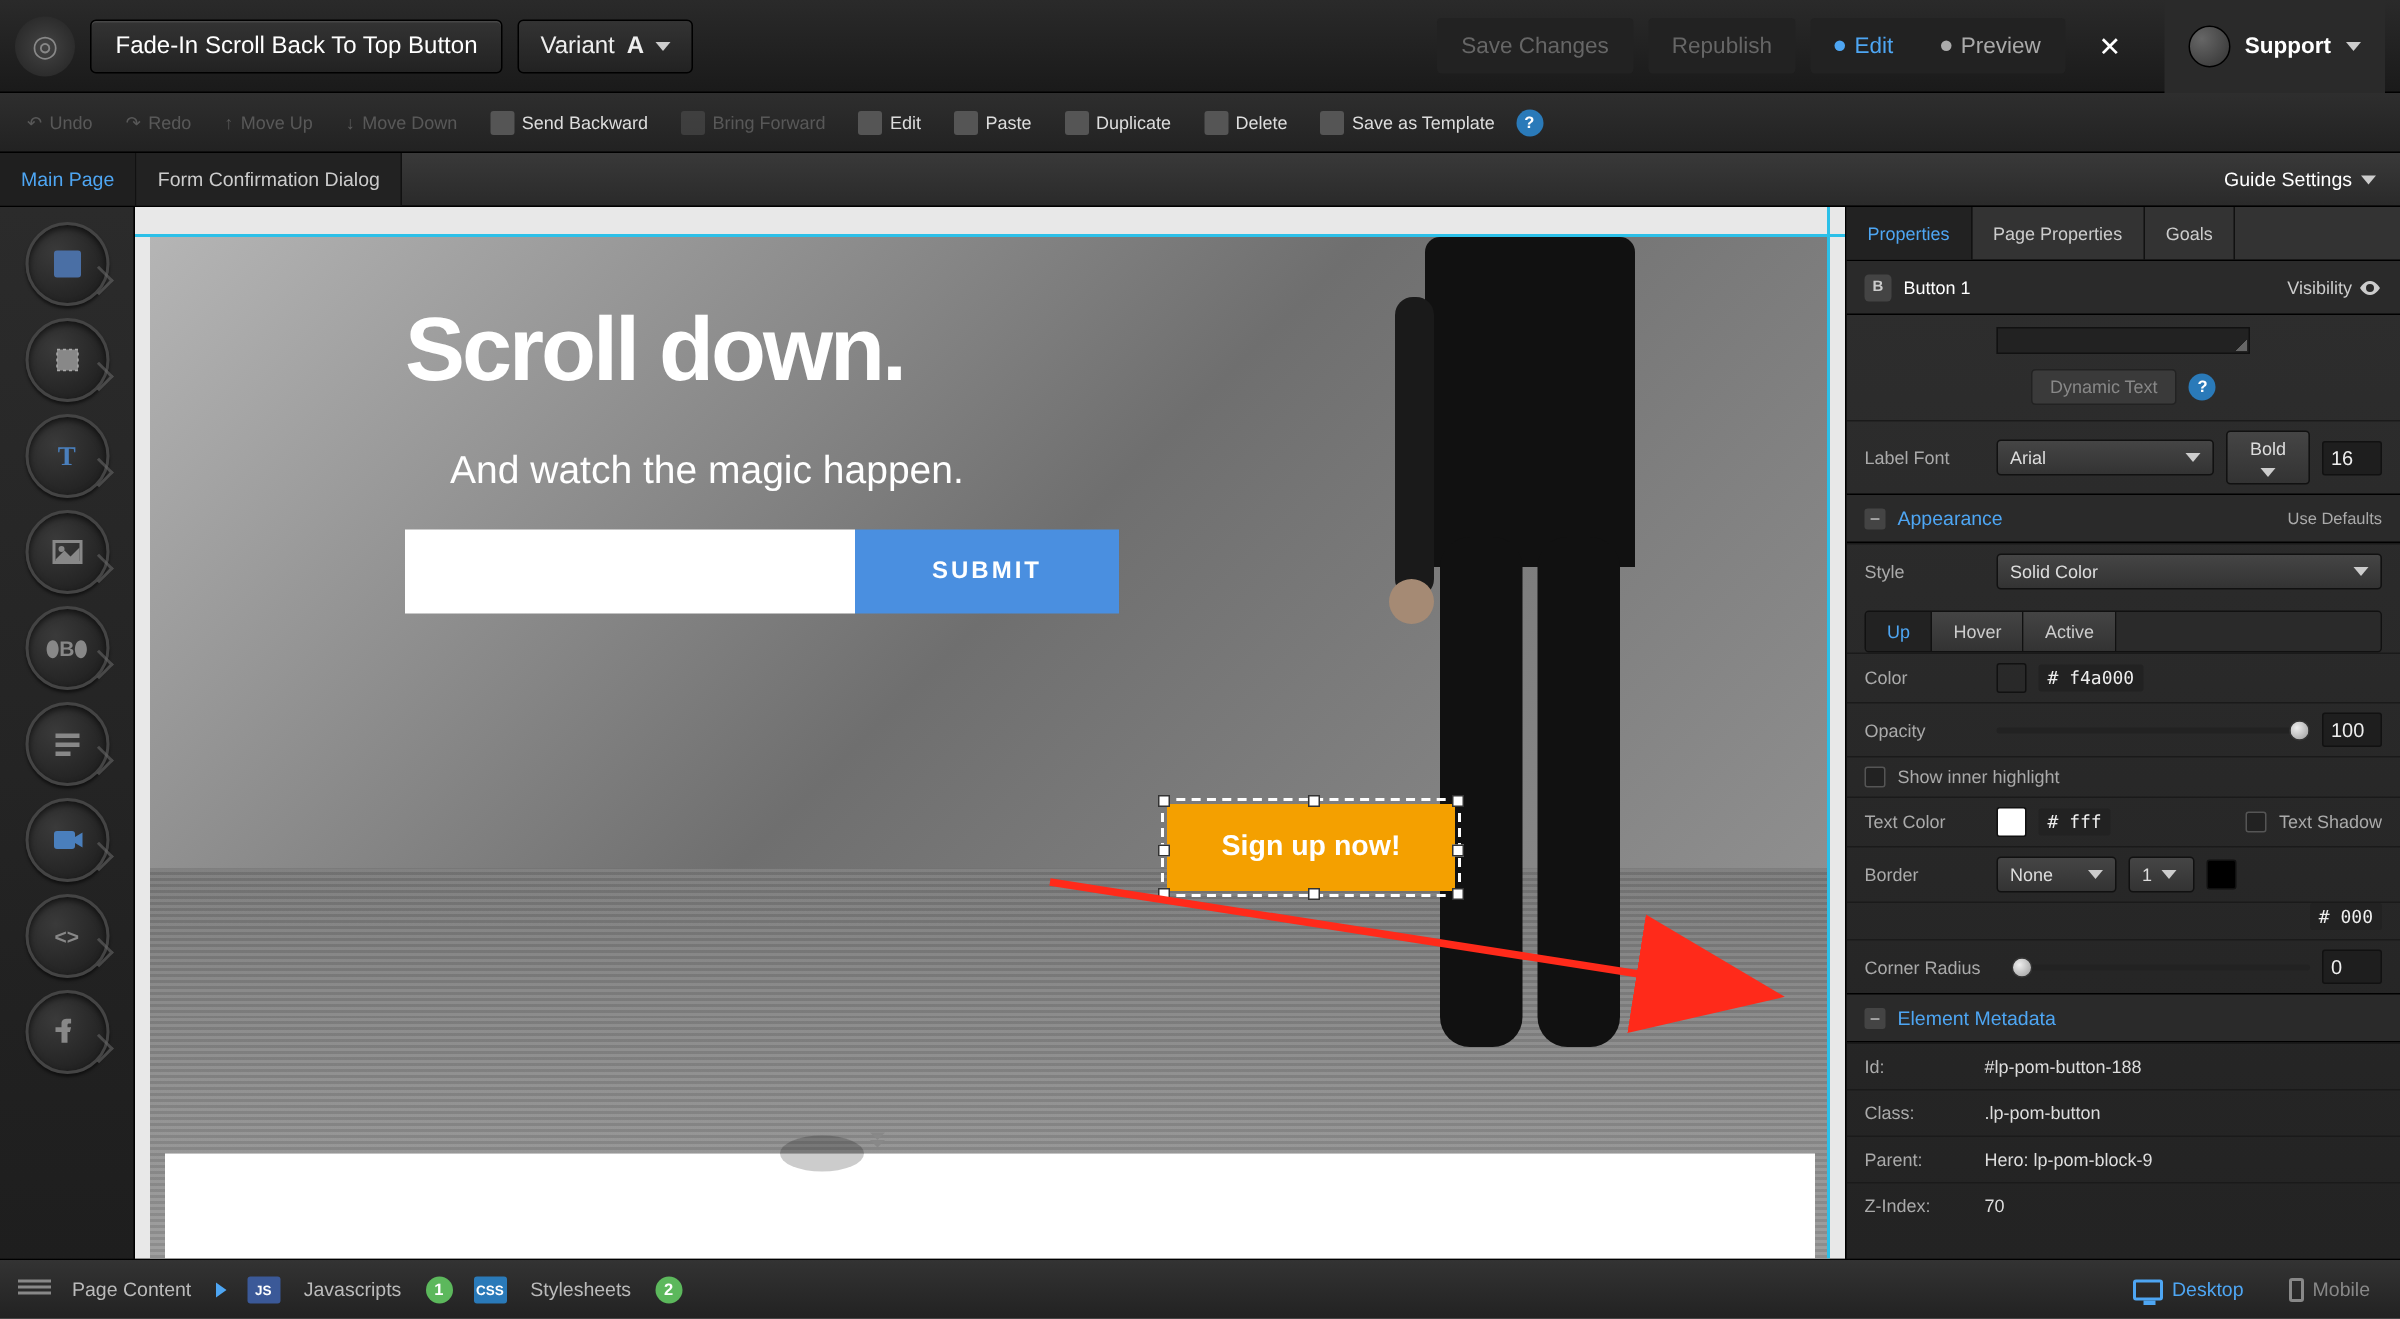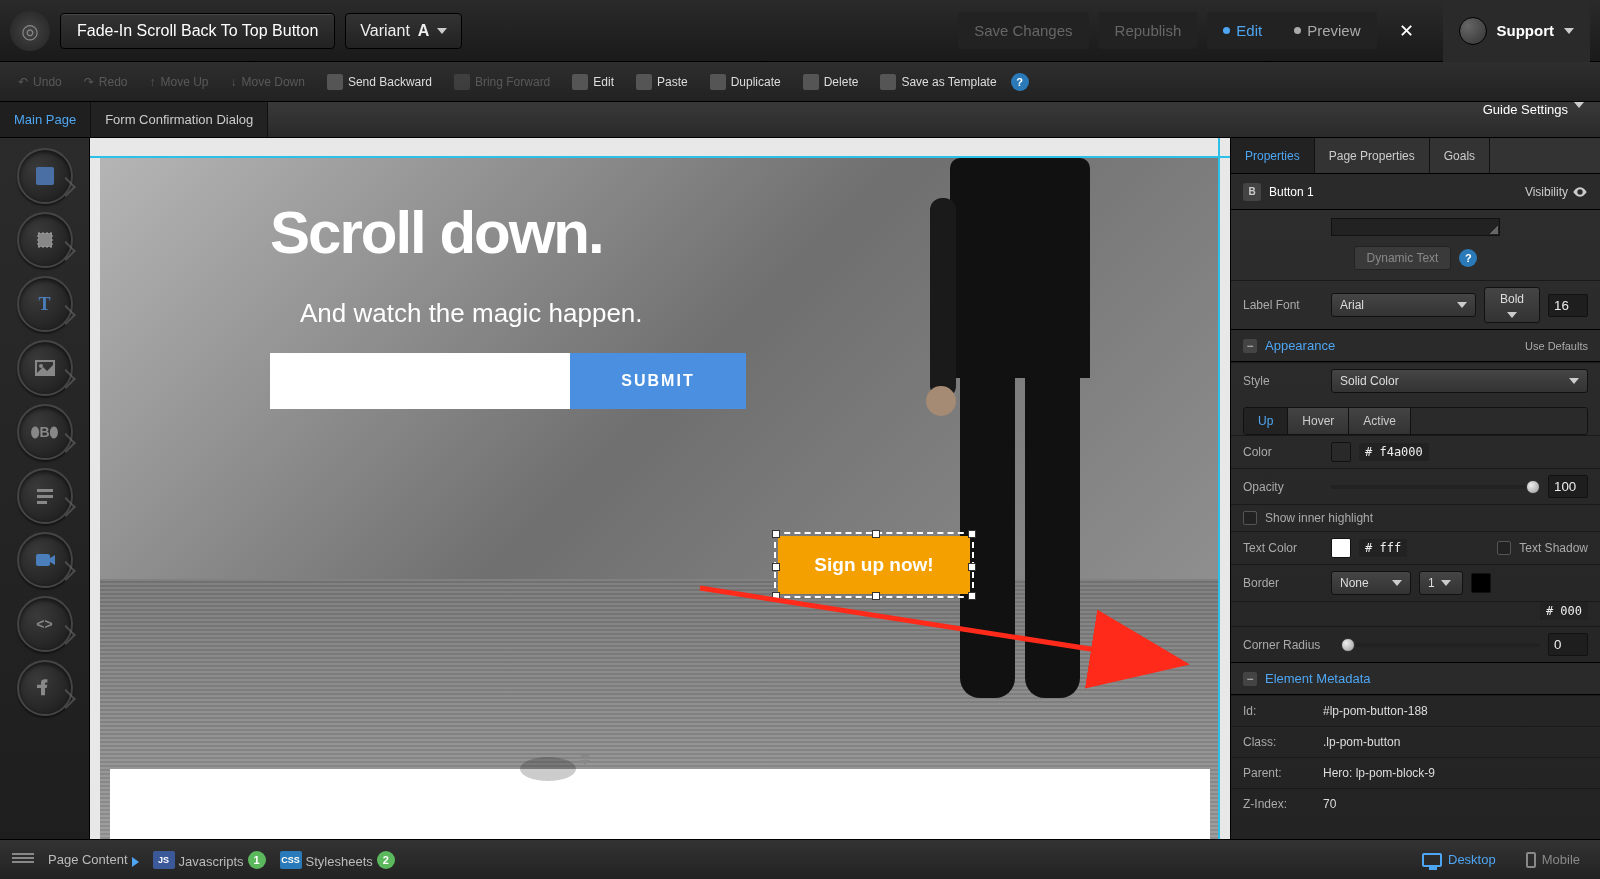--- a/index.html
+++ b/index.html
@@ -29,21 +29,21 @@
 .tbtn { display:flex; align-items:center; gap:5px; padding:4px 8px; border-radius:3px; }
 .tbtn.dim { opacity:0.5; }
 .ticon { width:16px; height:16px; background:#555; border-radius:2px; display:inline-block; }
 .help-circ { width:18px; height:18px; border-radius:50%; background:#2a7ab9; color:#fff; display:flex; align-items:center; justify-content:center; font-size:11px; font-weight:bold; }
 
 
 .tabs-row { display:flex; height:36px; background: linear-gradient(#393939,#2a2a2a); align-items:stretch; font-size:13px; border-bottom:1px solid #000; }
 .tab { padding:0 14px; display:flex; align-items:center; border-right:1px solid #111; color:#ccc; }
 .tab.active { color:#4ea6f3; background:#1f1f1f; }
 .tab.badge { background:#222; }
-.guide-settings { margin-left:auto; display:flex; padding:0 16px; gap:6px; color:#fff; font-weight:500; }
+.guide-settings { margin-left:auto; display:flex; align-items:center; padding:0 16px; gap:6px; color:#fff; font-weight:500; }
 
 
 .main { display:flex; height: calc(879px - 62px - 40px - 36px - 40px); }
 .side-tools { width:90px; background: linear-gradient(#2b2b2b,#1e1e1e); display:flex; flex-direction:column; align-items:center; padding-top:10px; gap:8px; border-right:1px solid #000; }
 .tool-ring { width:56px; height:56px; border-radius:50%; background: radial-gradient(circle at 35% 35%, #3a3a3a,#1a1a1a); border:2px solid #444; display:flex; align-items:center; justify-content:center; color:#888; font-size:18px; font-weight:bold; box-shadow:inset 0 2px 4px rgba(0,0,0,0.6), 0 2px 2px rgba(0,0,0,0.5); position:relative; }
 .tool-ring::after { content:""; position:absolute; right:-2px; bottom:8px; width:12px; height:12px; border-bottom:2px solid #666; border-right:2px solid #666; transform:rotate(-45deg); opacity:0.6; }
 .tool-ring svg { width:24px; height:24px; fill:#888; }
 
 
 .canvas-wrap { flex:1; position:relative; background:#ddd; overflow:hidden; }
@@ -108,21 +108,21 @@
 .slider .knob { position:absolute; top:-5px; width:14px; height:14px; border-radius:50%; background: radial-gradient(circle at 35% 35%, #eee,#999); border:1px solid #333; }
 .chk { width:14px; height:14px; background:#222; border:1px solid #555; border-radius:2px; }
 .meta-row { display:flex; padding:8px 12px; border-top:1px solid #1a1a1a; }
 .meta-row .k { width:80px; color:#aaa; }
 .meta-row .v { color:#ddd; }
 
 
 .bottombar { display:flex; height:40px; background: linear-gradient(#333,#222); border-top:1px solid #000; align-items:center; padding:0 12px; gap:14px; font-size:13px; color:#bbb; }
 .bb-icon { width:22px; height:14px; display:flex; flex-direction:column; gap:2px; }
 .bb-icon span { height:2px; background:#888; }
-.bb-item { display:flex; align-items:flex-end; gap:4px; }
+.bb-item { display:flex; align-items:center; gap:16px; }
 .play-caret { width:0; height:0; border-top:5px solid transparent; border-bottom:5px solid transparent; border-left:7px solid #4ea6f3; }
 .badge-sq { width:22px; height:18px; background:#3b5998; color:#fff; font-size:9px; font-weight:bold; display:flex; align-items:center; justify-content:center; border-radius:2px; }
 .badge-sq.css { background:#2a7ab9; }
 .count-badge { width:18px; height:18px; border-radius:50%; background:#5cb85c; color:#fff; font-size:11px; display:flex; align-items:center; justify-content:center; font-weight:bold; }
 .bb-spacer { flex:1; }
 .device { display:flex; align-items:center; gap:6px; padding:4px 8px; }
 .device.active { color:#4ea6f3; }
 .monitor-icon { width:20px; height:14px; border:2px solid currentColor; border-radius:2px; position:relative; }
 .monitor-icon::after { content:""; position:absolute; bottom:-5px; left:5px; width:8px; height:3px; background:currentColor; }
 .phone-icon { width:10px; height:16px; border:2px solid currentColor; border-radius:2px; }

